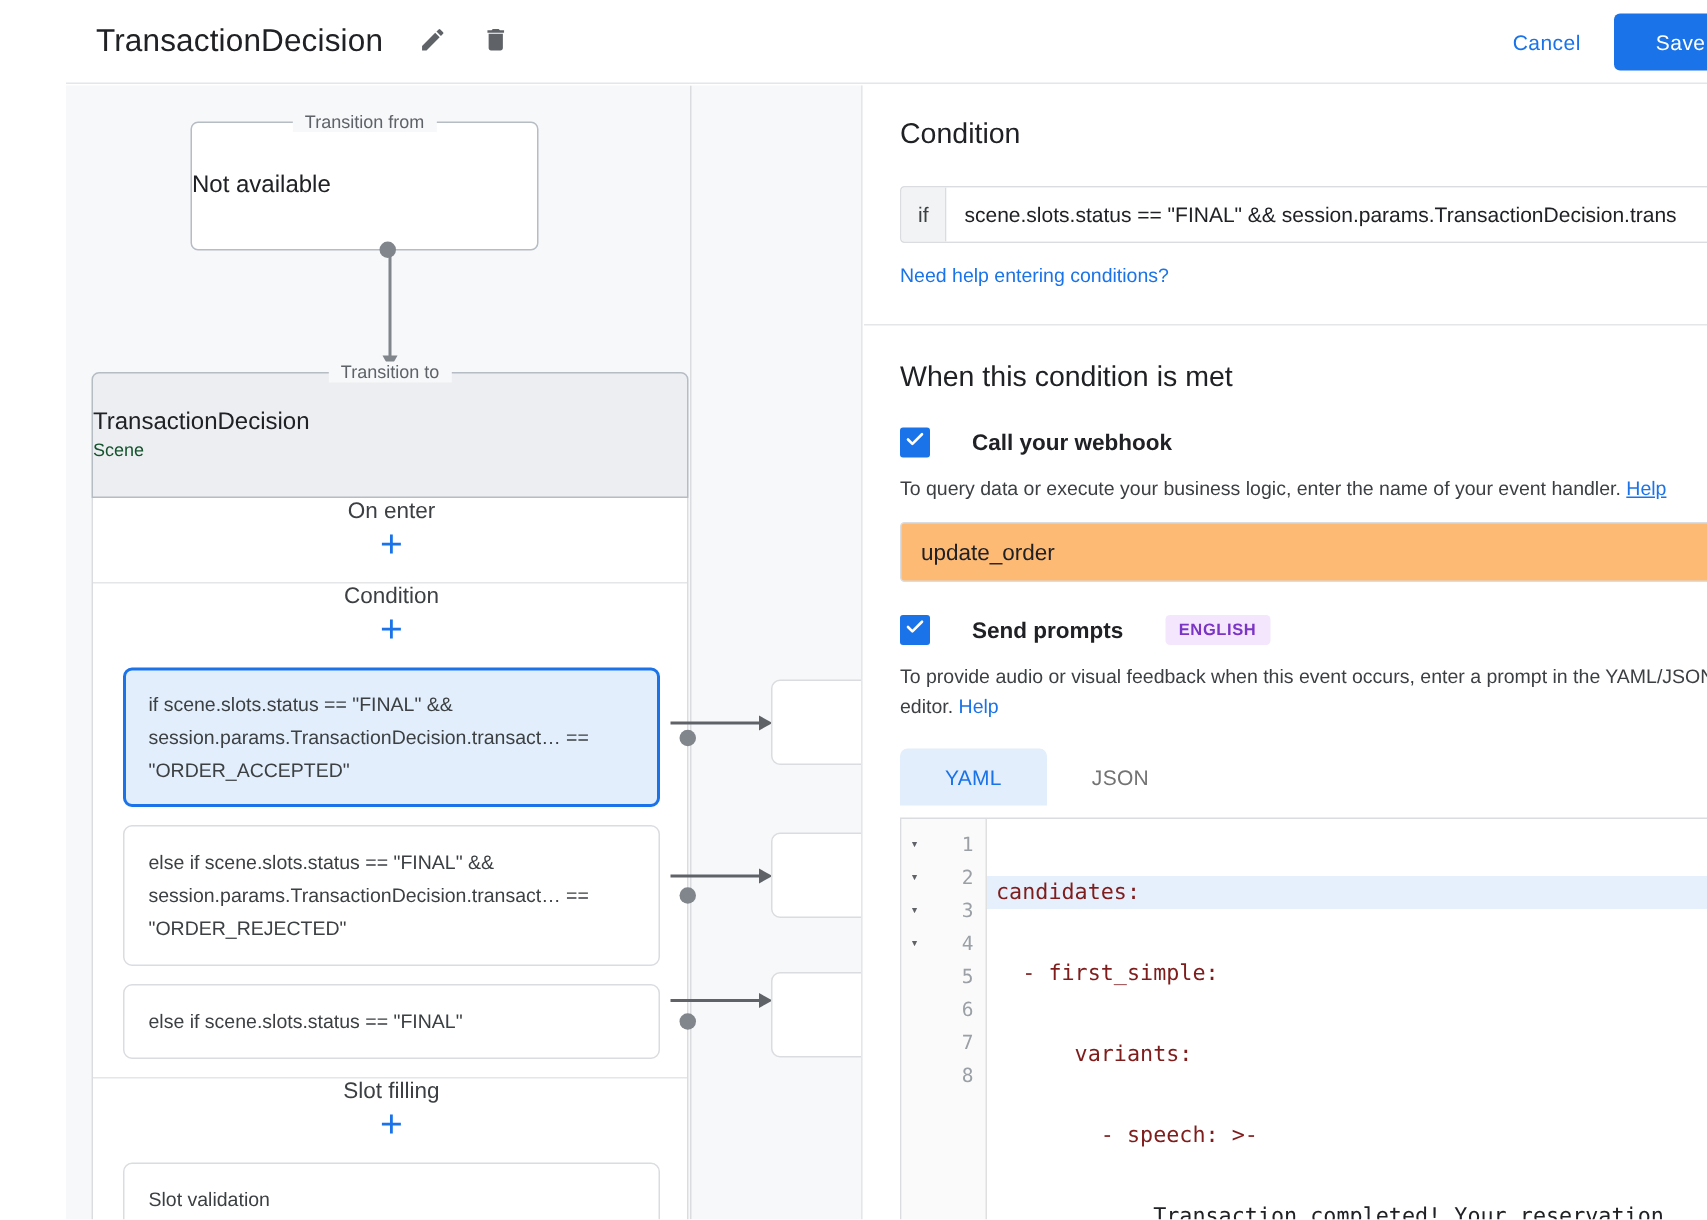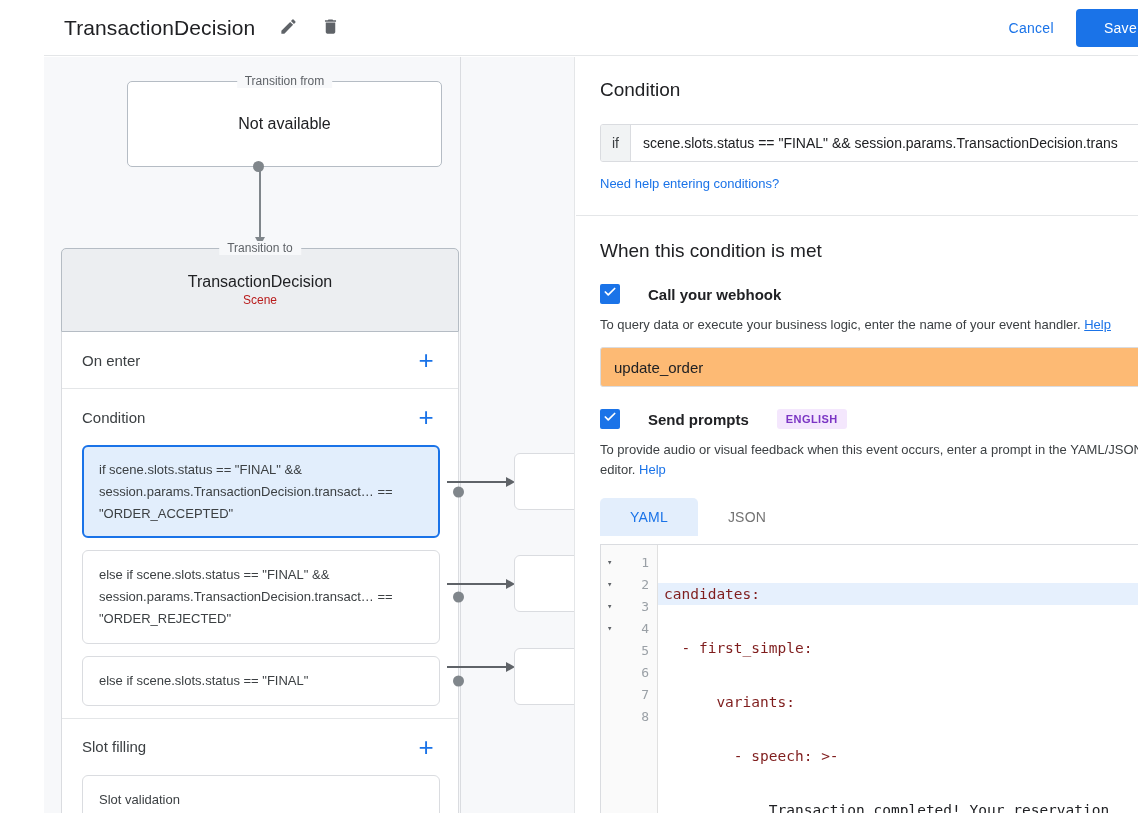--- a/index.html
+++ b/index.html
@@ -57,27 +57,27 @@
   .fs {
     position: absolute; border: 1px solid #b5bcc4; border-radius: 5px;
     background: #fff;
   }
   .fs-legend {
     position: absolute; top: -8px; left: 50%; transform: translateX(-50%);
     background: #f7f8fa; padding: 0 8px; font-size: 12px; color: #5f6368;
     white-space: nowrap;
   }
   .fs-body {
-    display: flex; flex-direction: column; align-items: center;
+    display: flex; flex-direction: column; 
     justify-content: center; height: 100%; gap: 2px;
   }
   .fs-title { font-size: 16px; color: #202124; }
-  .fs-sub { font-size: 12px; color: #b91c1c; }
-
-  #transition-from { left: 83px; top: 24px; width: 315px; height: 86px; }
+  .fs-sub { font-size: 12px; color: #14532d; }
+
+  #transition-from { left: 83px; top: 24px; width: 232px; height: 86px; }
   #transition-to {
     left: 17px; top: 191px; width: 398px; height: 84px;
     background: #eceef1; border-color: #b5bcc4; border-radius: 5px 5px 0 0;
   }
   #transition-to .fs-legend { background: #f7f8fa; }
 
   .arrow-wrap { position: absolute; left: 209px; top: 104px; width: 14px; height: 95px; }
   .dot { width: 11px; height: 11px; border-radius: 50%; background: #80868b; }
   .arrow-line { position: absolute; left: 6px; top: 8px; width: 1.6px; height: 72px; background: #80868b; }
   .arrow-head {
@@ -86,22 +86,22 @@
     border-top: 9px solid #80868b;
   }
 
   
   .card {
     position: absolute; left: 17px; width: 398px; background: #fff;
     border-left: 1px solid #dadce0; border-right: 1px solid #dadce0;
     border-bottom: 1px solid #dadce0;
   }
   .sec-head {
-    display: flex; align-items: center; justify-content: space-between;
-    padding: 0 18px 0 20px; height: 56px;
+    display: flex; align-items: center; justify-content: flex-start;
+    padding: 0 18px 0 20px; height: 56px; flex-direction: column;
   }
   .sec-title { font-size: 15px; color: #3c4043; }
   .plus {
     color: #1a73e8; font-size: 26px; line-height: 1; cursor: pointer;
     width: 28px; text-align: center; font-weight: 300;
   }
   .divider { height: 1px; background: #e4e6e8; margin: 0; }
 
   .node {
     position: relative; margin: 0 18px 12px 20px;

